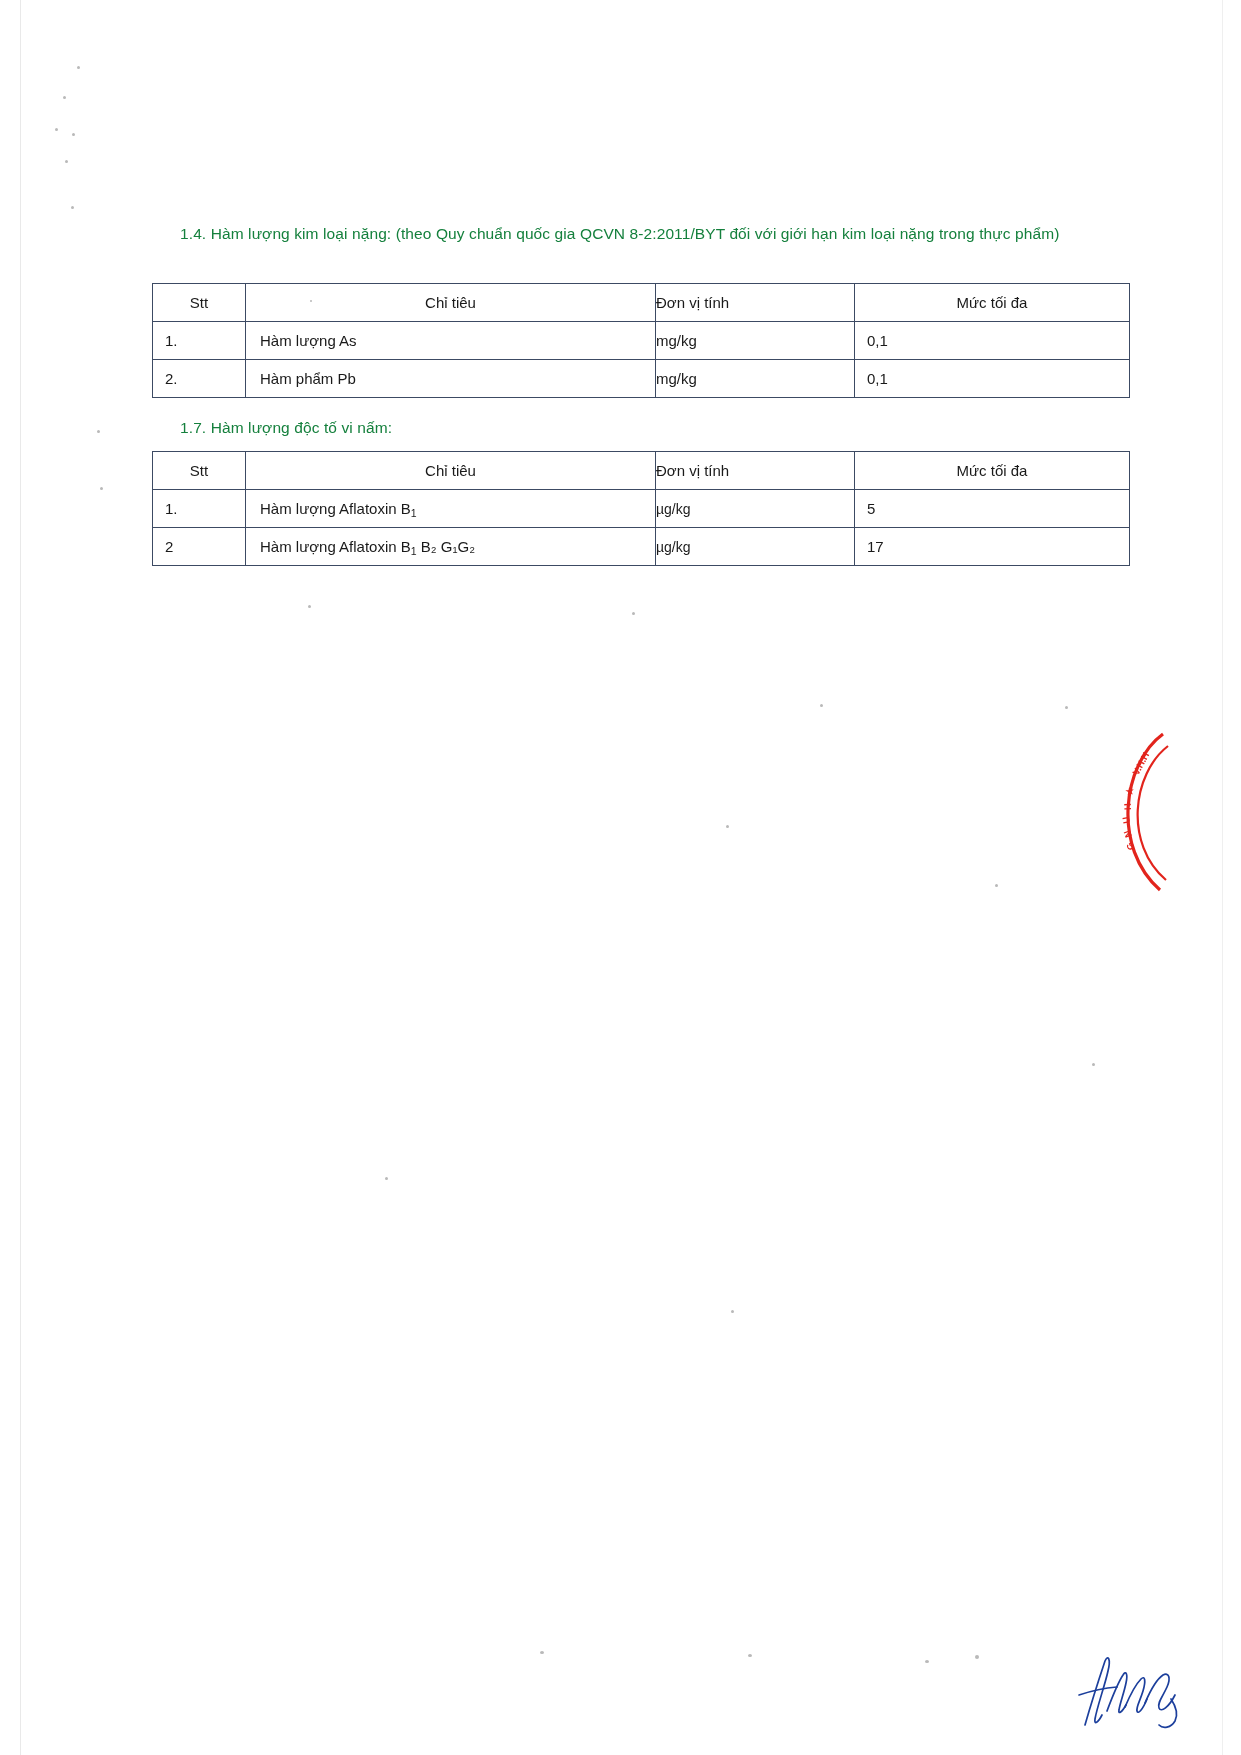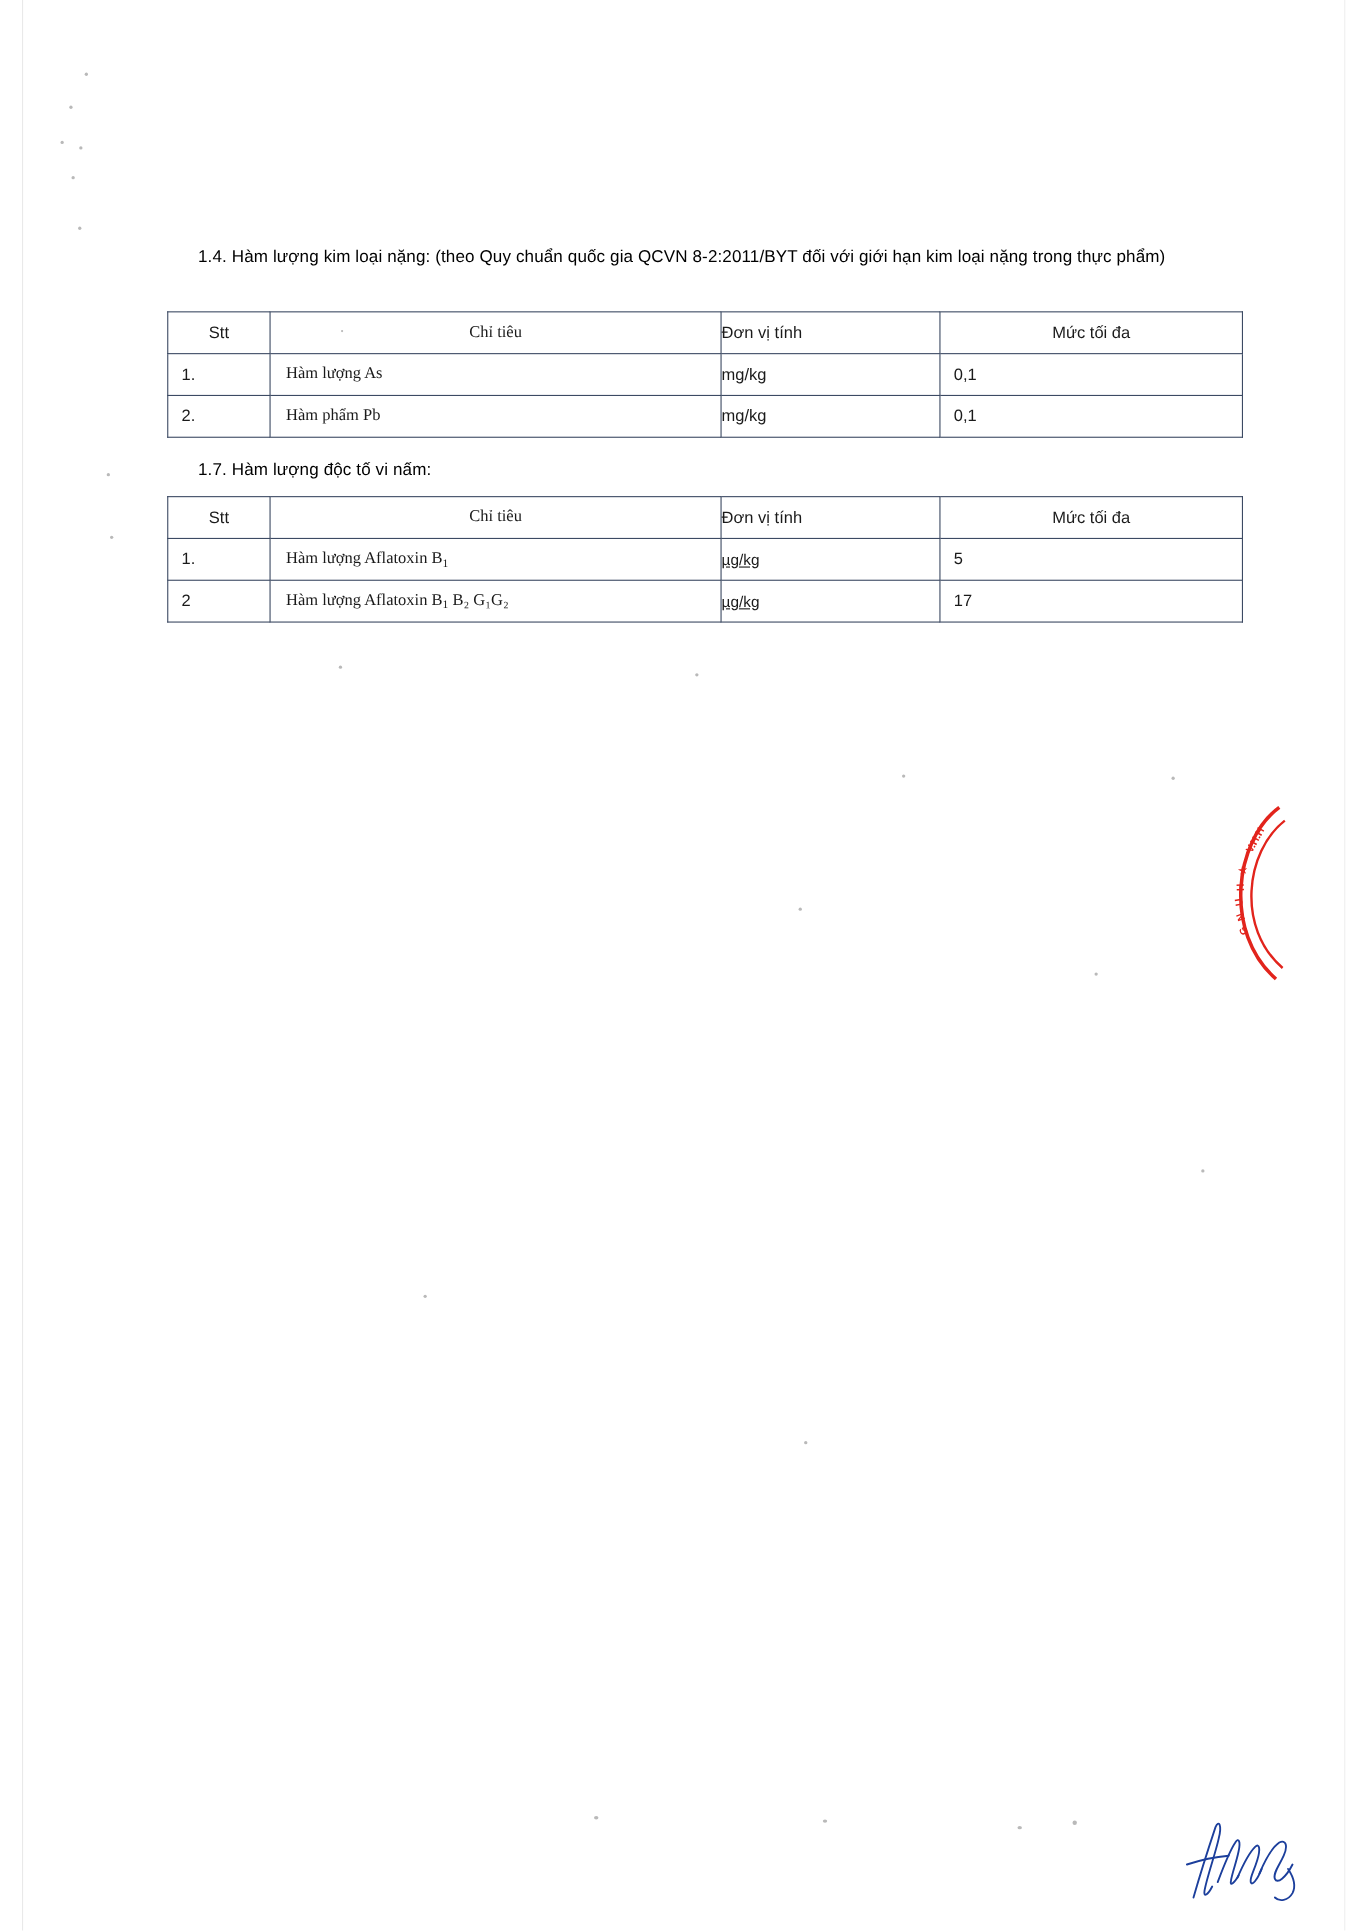--- a/index.html
+++ b/index.html
@@ -37,21 +37,21 @@
     width: 1px;
     height: 1755px;
     background: #efefef;
   }
 
   .section {
     position: absolute;
     font-size: 15.5px;
     line-height: 1.5;
     letter-spacing: 0.1px;
-    color: #000000;
+    color: #15803d;
   }
 
   #sec14 {
     left: 152px;
     top: 206px;
     width: 940px;
     text-indent: 28px;
   }
   #sec15 {
     left: 152px;
@@ -68,42 +68,42 @@
     padding-left: 21px;
   }
   table.doc-table td, table.doc-table th {
     border: 1px solid #3c4a63;
     padding: 0;
     font-weight: normal;
     height: 37px;
     vertical-align: middle;
   }
   .c-stt { width: 80px; text-align: center; }
-  .c-ind { width: 395px; text-align: left; padding-left: 14px !important; font-family: Liberation Serif, serif; }
+  .c-ind { width: 395px; text-align: left; padding-left: 14px !important; }
   .c-unit { width: 198px; text-align: left; }
   .c-max { width: 262px; text-align: left; padding-left: 12px !important; }
 
   thead td {
     text-align: center;
   }
   thead .c-ind { text-align: center; padding-left: 0 !important; }
 
   tbody .c-stt { text-align: left; padding-left: 12px !important; }
 
   #table14 { left: 152px; top: 283px; }
   #table15 { left: 152px; top: 451px; }
 
   sub {
     font-size: 10.5px;
     vertical-align: baseline;
     position: relative;
     bottom: -3px;
   }
 
-  .unit-small { font-size: 14px; text-decoration: underline; }
+  .unit-small { font-size: 14px; }
 
   
   #footer {
     position: absolute;
     left: 0;
     top: 1595px;
     width: 1241px;
     text-align: center;
     font-size: 15.5px;
     font-weight: bold;

